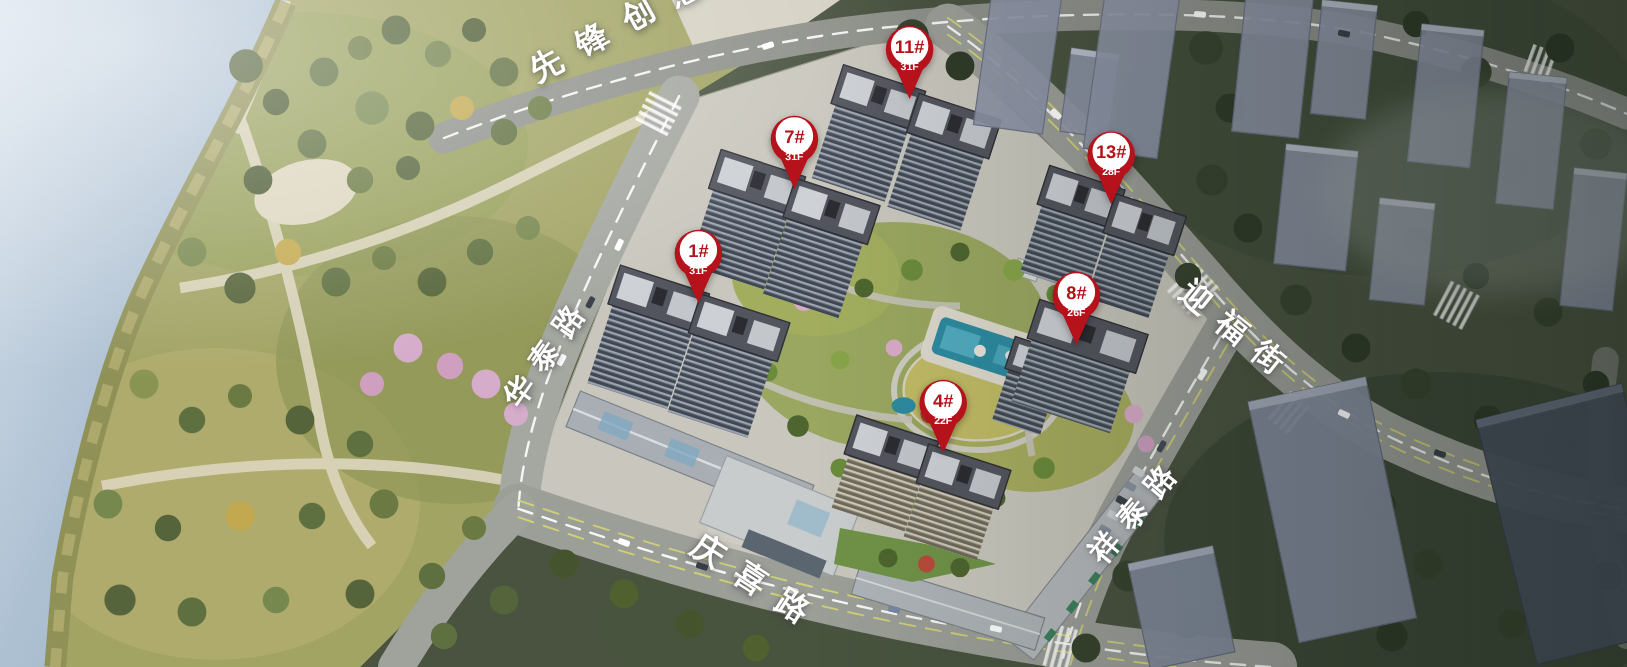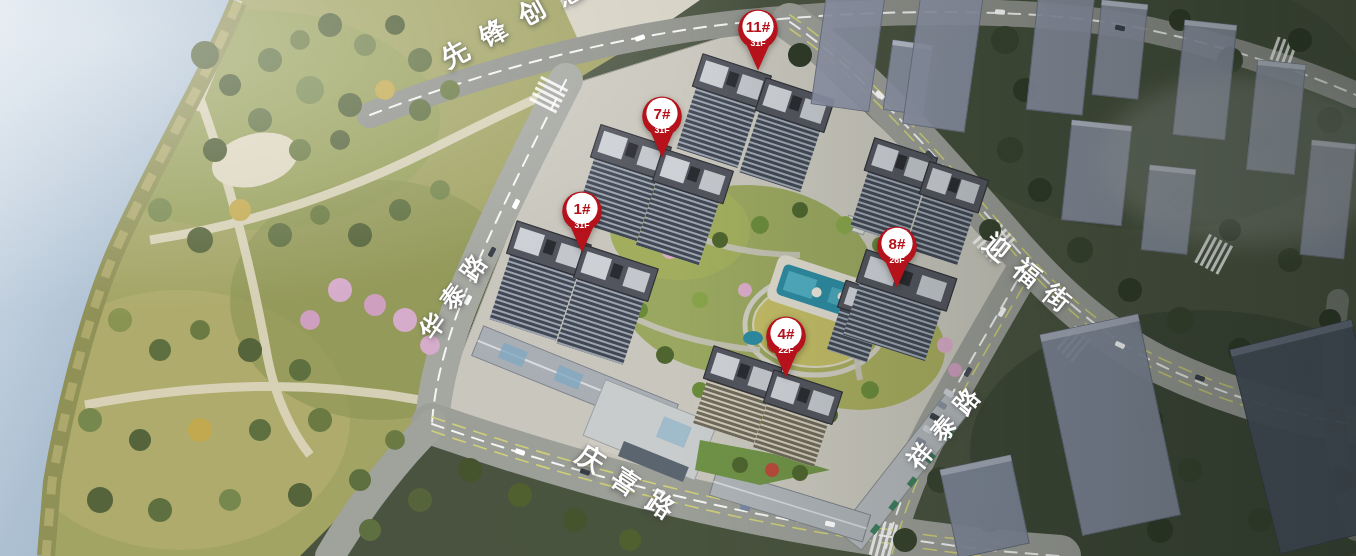--- a/index.html
+++ b/index.html
@@ -544,36 +544,45 @@
     <rect x="0" y="0" width="1356" height="556" fill="url(#tlLight)"></rect>
   </g>
 </svg>
 
 <div class="road-label rl-xianfeng">先锋创意</div>
 <div class="road-label rl-huatai">华泰路</div>
 <div class="road-label rl-yingfu">迎福街</div>
 <div class="road-label rl-xiangtai">祥泰路</div>
 <div class="road-label rl-qingxi">庆喜路</div>
 
-<div class="pin" style="left:735px;top:8px;text-decoration:underline;">
+<div class="pin" style="left:735px;top:20px;text-decoration:underline;">
   <svg viewBox="0 0 60 88">
     <path d="M13 44 L47 44 L30 82 Z" fill="#b5121b"></path>
     <circle cx="30" cy="28" r="26" fill="#b5121b"></circle>
     <circle cx="30" cy="24" r="20.5" fill="#ffffff"></circle>
     <text class="pin-num" x="30" y="31.5" fill="#b5121b">11#</text>
     <text class="pin-floor" x="30" y="50">31F</text>
   </svg>
 </div>
 <div class="pin" style="left:639px;top:95px;">
   <svg viewBox="0 0 60 88">
     <path d="M13 44 L47 44 L30 82 Z" fill="#b5121b"></path>
     <circle cx="30" cy="28" r="26" fill="#b5121b"></circle>
     <circle cx="30" cy="24" r="20.5" fill="#ffffff"></circle>
     <text class="pin-num" x="30" y="31.5" fill="#b5121b">7#</text>
     <text class="pin-floor" x="30" y="50">31F</text>
+  </svg>
+</div>
+<div class="pin" style="left:903px;top:108px;">
+  <svg viewBox="0 0 60 88">
+    <path d="M13 44 L47 44 L30 82 Z" fill="#b5121b"></path>
+    <circle cx="30" cy="28" r="26" fill="#b5121b"></circle>
+    <circle cx="30" cy="24" r="20.5" fill="#ffffff"></circle>
+    <text class="pin-num" x="30" y="31.5" fill="#b5121b">13#</text>
+    <text class="pin-floor" x="30" y="50">28F</text>
   </svg>
 </div>
 <div class="pin" style="left:559px;top:190px;">
   <svg viewBox="0 0 60 88">
     <path d="M13 44 L47 44 L30 82 Z" fill="#b5121b"></path>
     <circle cx="30" cy="28" r="26" fill="#b5121b"></circle>
     <circle cx="30" cy="24" r="20.5" fill="#ffffff"></circle>
     <text class="pin-num" x="30" y="31.5" fill="#b5121b">1#</text>
     <text class="pin-floor" x="30" y="50">31F</text>
   </svg>

